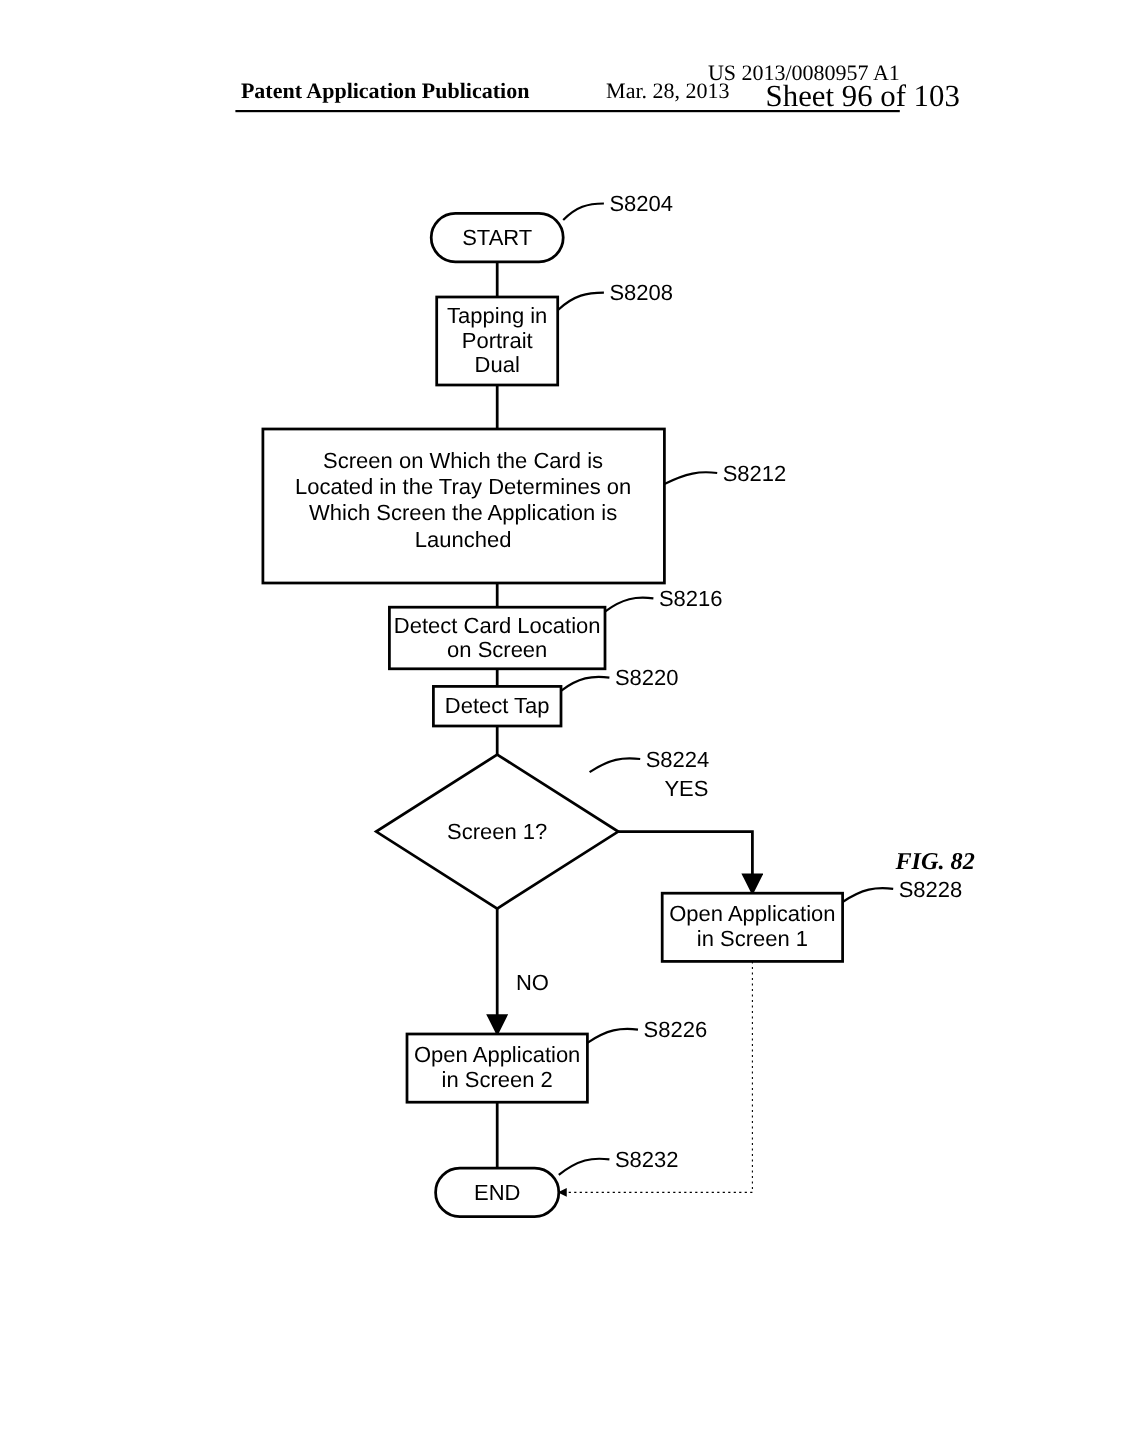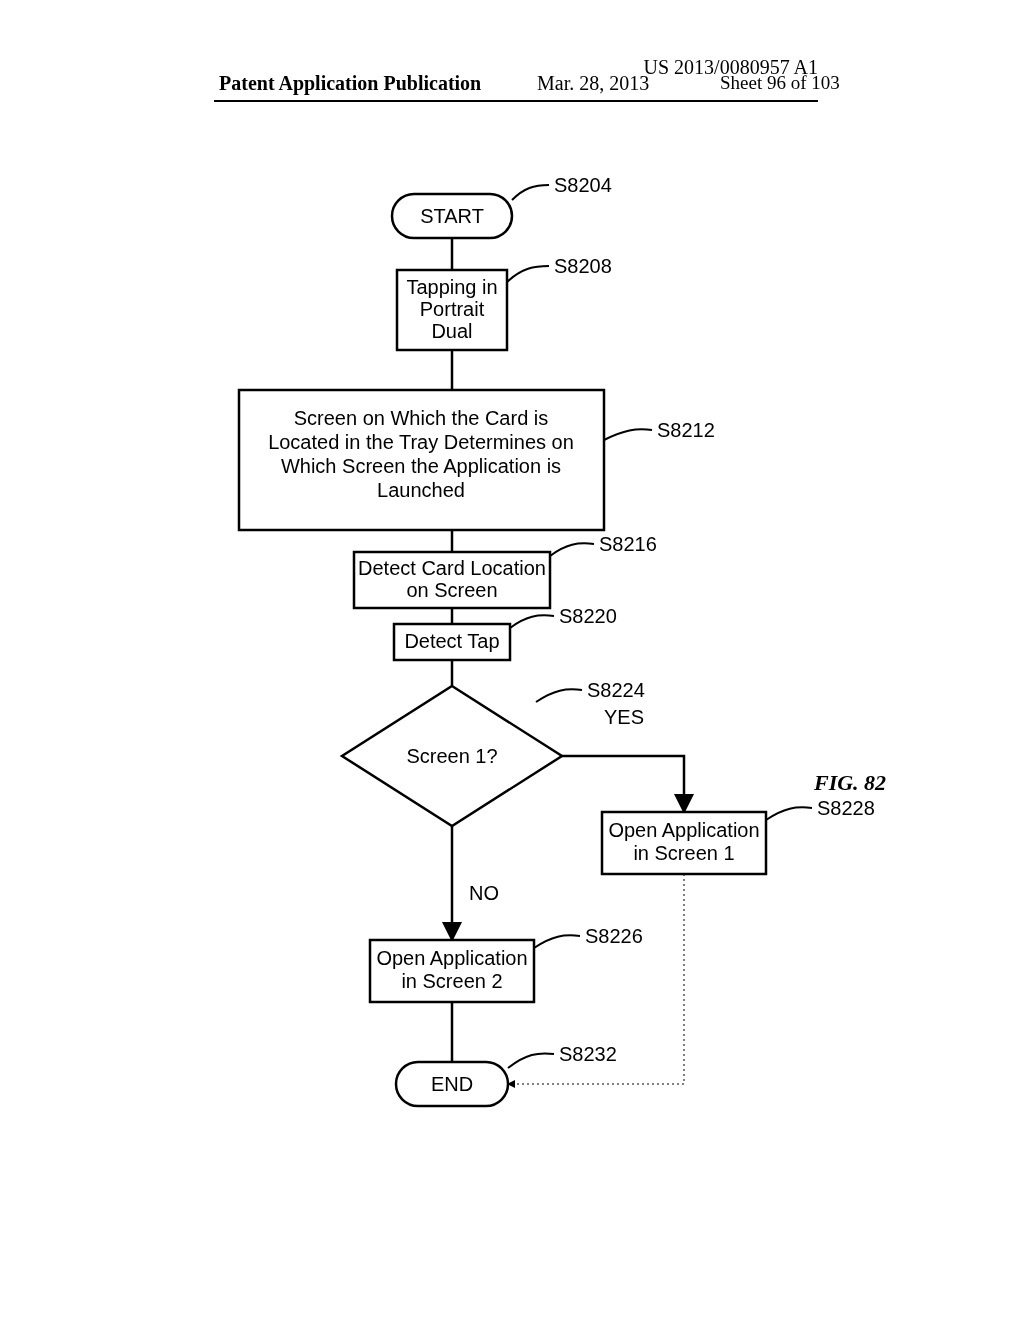--- a/index.html
+++ b/index.html
@@ -1,20 +1,20 @@
 <!DOCTYPE html>
 <html><head>
 <meta charset="utf-8">
 <style>
   html,body{margin:0;padding:0;background:#fff;font-family:"Times New Roman",Times,serif;color:#000}
   .page{position:relative;width:816px;height:1320px;margin:0 auto;background:#fff}
   .header-line{position:absolute;top:100px;left:110px;right:102px;height:0;border-top:2px solid #000}
   .hdr-left{position:absolute;top:72px;left:115px;font-size:20px;font-weight:bold}
-  .hdr-date{position:absolute;top:72px;left:433px;font-size:20px}
-  .hdr-sheet{position:absolute;top:72px;left:616px;font-size:19px}
+  .hdr-date{position:absolute;top:72px;left:447px;font-size:20px}
+  .hdr-sheet{position:absolute;top:72px;left:592px;font-size:28px}
   .hdr-pub{position:absolute;top:56px;right:102px;font-size:20px}
   .fig-title{position:absolute;top:770px;left:710px;font-size:22px;font-weight:bold;font-style:italic}
   svg{position:absolute;top:0;left:0}
   .node-text{font-family:Arial,Helvetica,sans-serif;font-size:20px;text-anchor:middle}
   .ref-text{font-family:Arial,Helvetica,sans-serif;font-size:20px;text-anchor:start}
   .branch-text{font-family:Arial,Helvetica,sans-serif;font-size:20px;text-anchor:start}
 </style>
 </head>
 <body>
 

